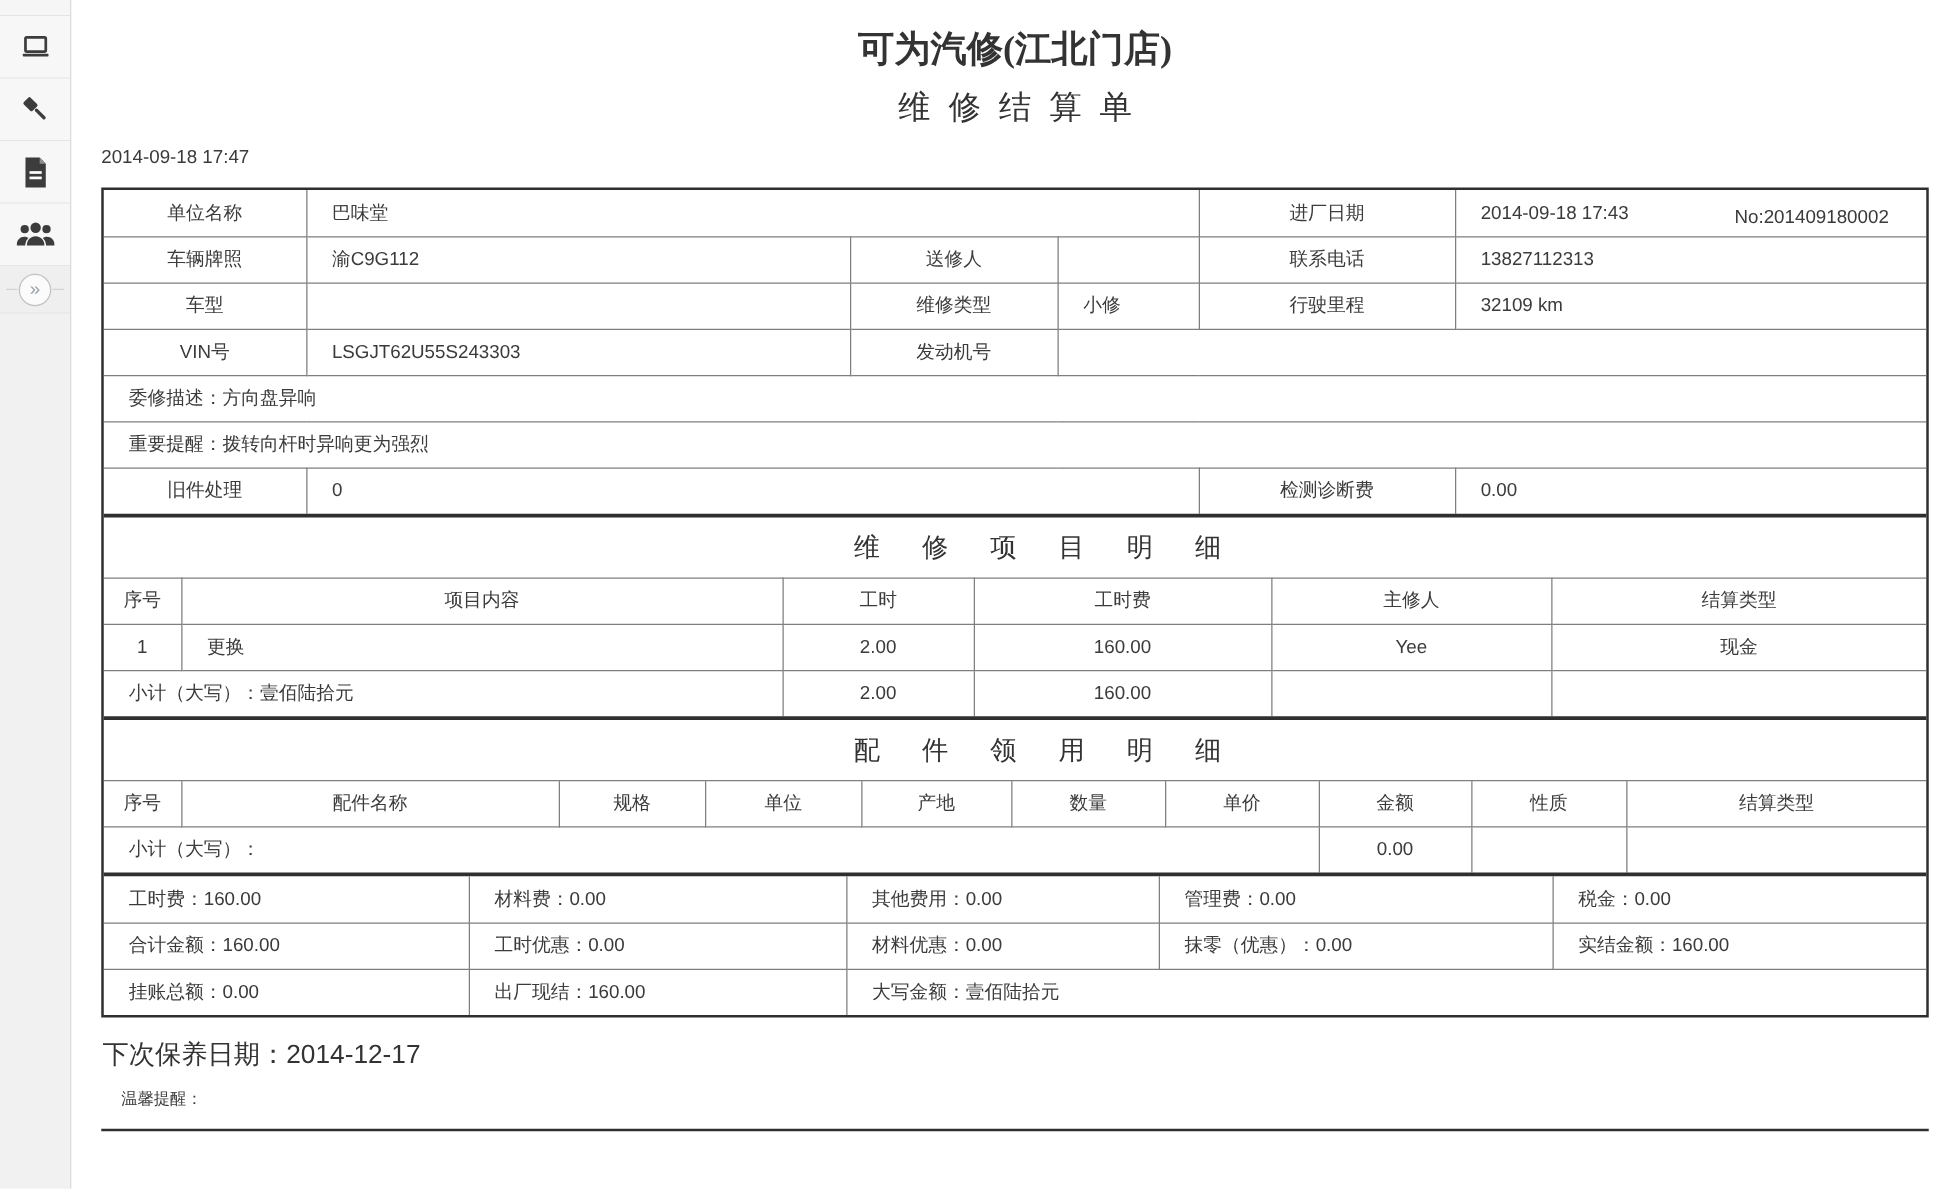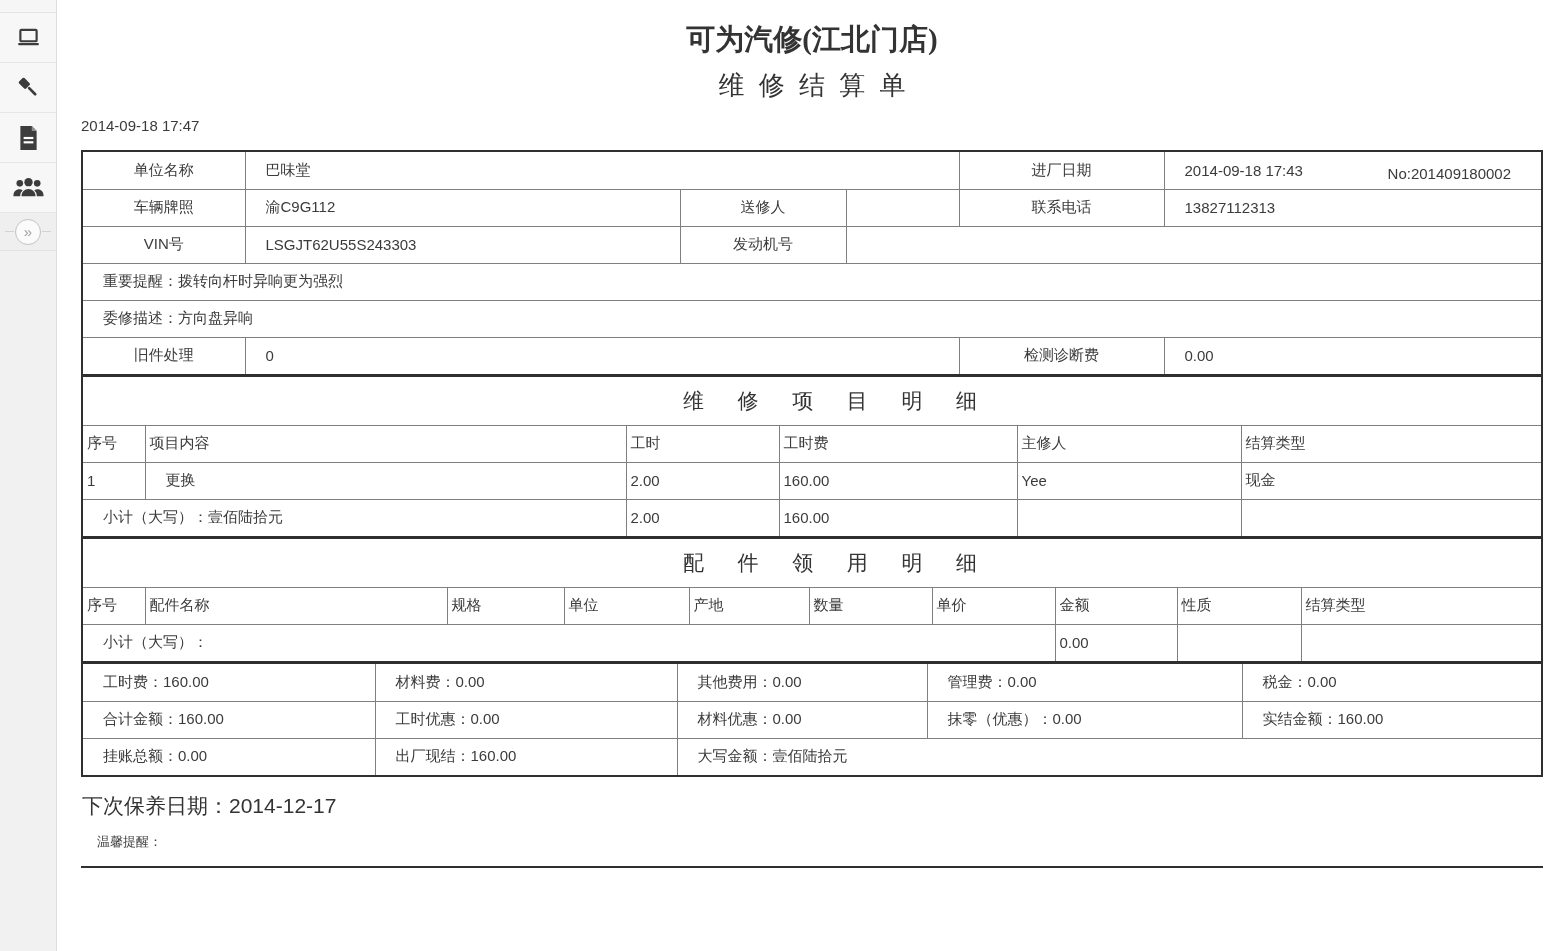--- a/index.html
+++ b/index.html
@@ -34,21 +34,21 @@
   .doc-meta { position:relative; height:30px; margin-top:14px; font-size:15px; }
   .doc-datetime { text-align:left; }
   .doc-no { position:absolute; right:32px; top:1px;margin-top:47px; }
 
   .doc-table { border:2px solid #2f2f2f; margin-top:3px; }
   table { width:100%; border-collapse:collapse; table-layout:fixed; border-style:hidden; }
   td { border:1px solid #7f7f7f; font-size:15px; height:37px; padding:0 4px;
        overflow:hidden; white-space:nowrap; }
   td.lbl  { text-align:center; }
   td.left { text-align:left; padding-left:20px; }
-  td.ctr  { }
+  td.ctr  { text-align:center; }
   .sep { height:3px; background:#2f2f2f; }
   .section-title td { font-size:21px; color:#333; letter-spacing:1.6em; text-indent:1.6em;
        text-align:center; height:48px; font-weight:400;padding-left:40px; }
 
   .foot-next { font-size:21px; color:#333; margin:15px 0 0 1px; }
   .foot-tips { font-size:13px; margin-top:13px; margin-left:16px; }
   .bottom-line { border-top:2px solid #2f2f2f; margin-top:15px; }
 
   svg { display:block; }
 </style>
@@ -141,30 +141,38 @@
       </tr>
       <tr>
         <td class="lbl">车辆牌照</td>
         <td class="left">渝C9G112</td>
         <td class="lbl">送修人</td>
         <td class="left"></td>
         <td class="lbl">联系电话</td>
         <td class="left">13827112313</td>
       </tr>
       <tr>
+        <td class="lbl">车型</td>
+        <td class="left"></td>
+        <td class="lbl">维修类型</td>
+        <td class="left">小修</td>
+        <td class="lbl">行驶里程</td>
+        <td class="left">32109 km</td>
+      </tr>
+      <tr>
         <td class="lbl">VIN号</td>
         <td class="left">LSGJT62U55S243303</td>
         <td class="lbl">发动机号</td>
         <td class="left" colspan="3"></td>
       </tr>
       <tr>
+        <td class="left" colspan="6">委修描述：方向盘异响</td>
+      </tr>
+      <tr>
         <td class="left" colspan="6">重要提醒：拨转向杆时异响更为强烈</td>
-      </tr>
-      <tr>
-        <td class="left" colspan="6">委修描述：方向盘异响</td>
       </tr>
       <tr>
         <td class="lbl">旧件处理</td>
         <td class="left" colspan="3">0</td>
         <td class="lbl">检测诊断费</td>
         <td class="left">0.00</td>
       </tr>
     </tbody>
       </table>
 

